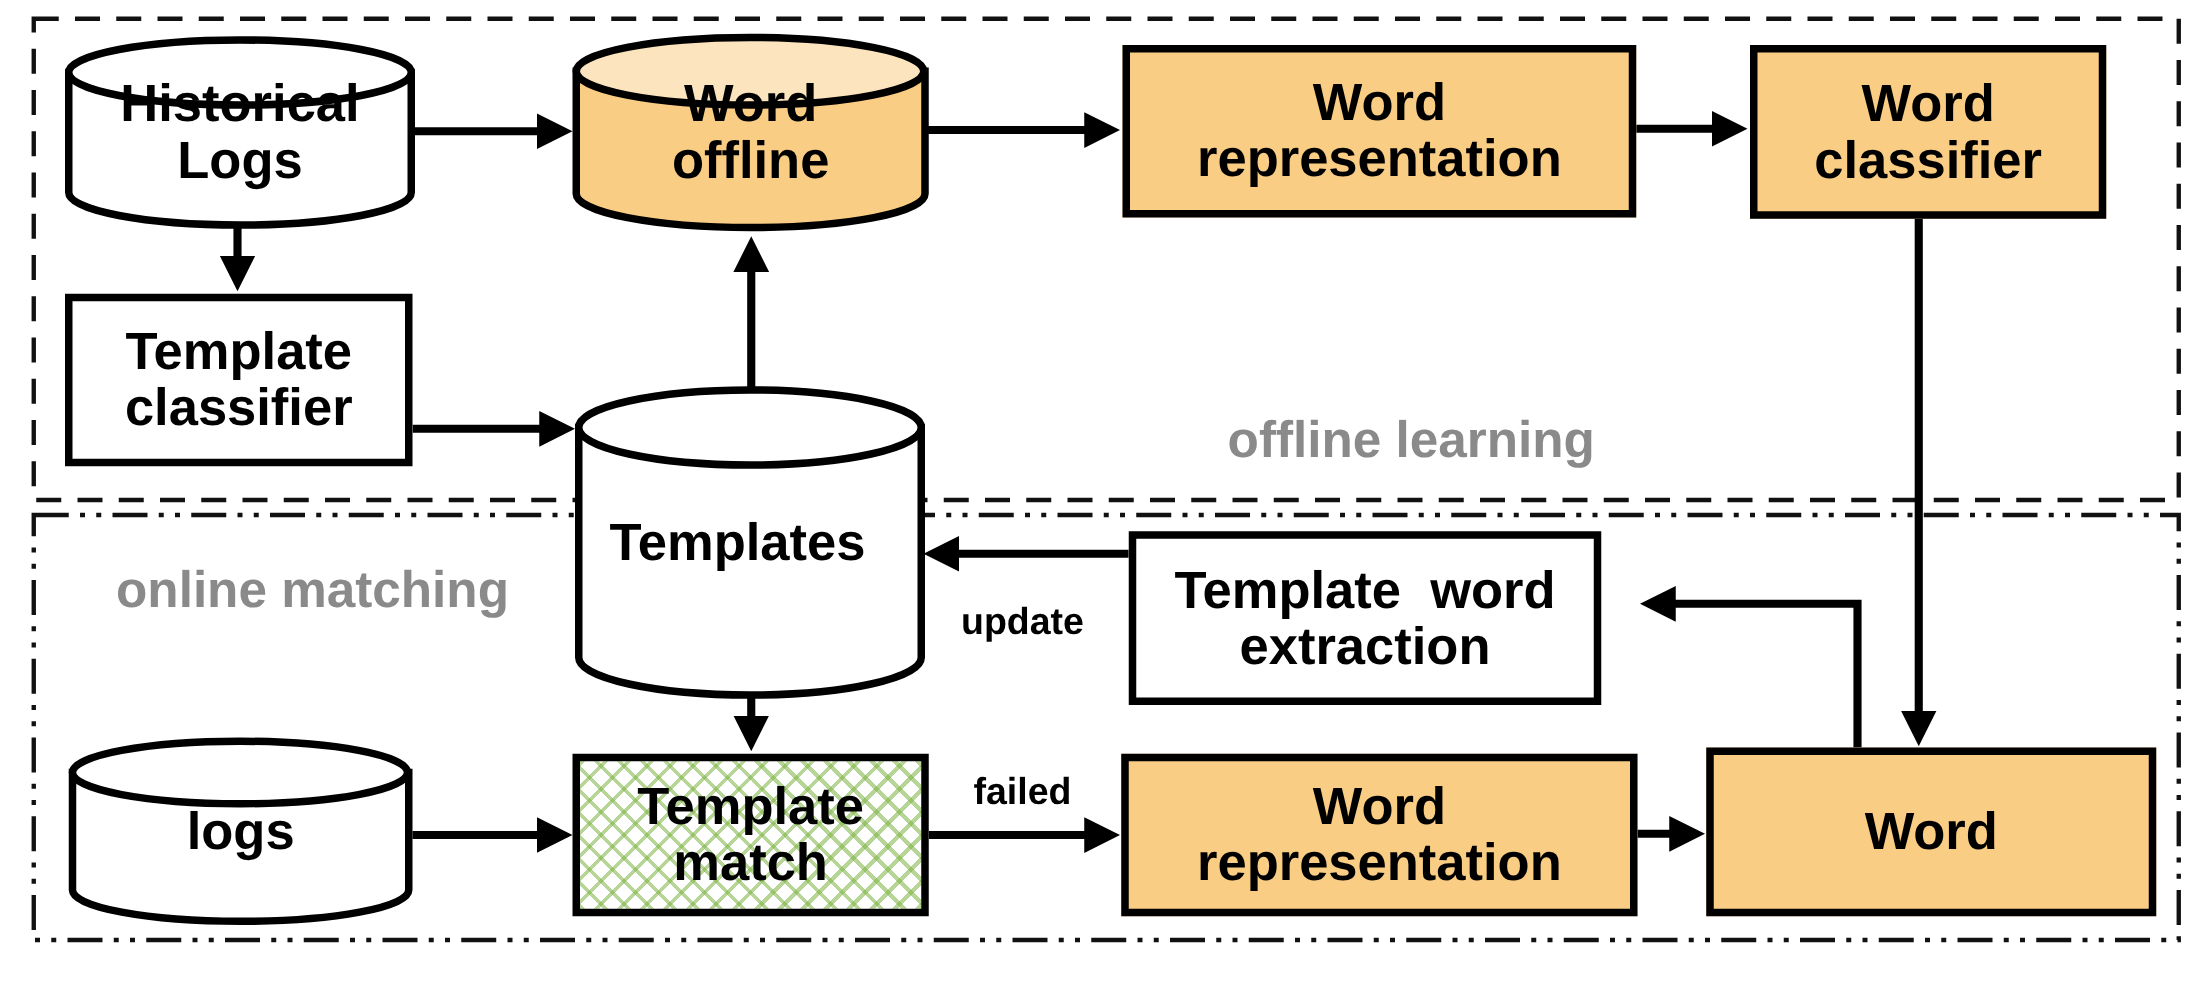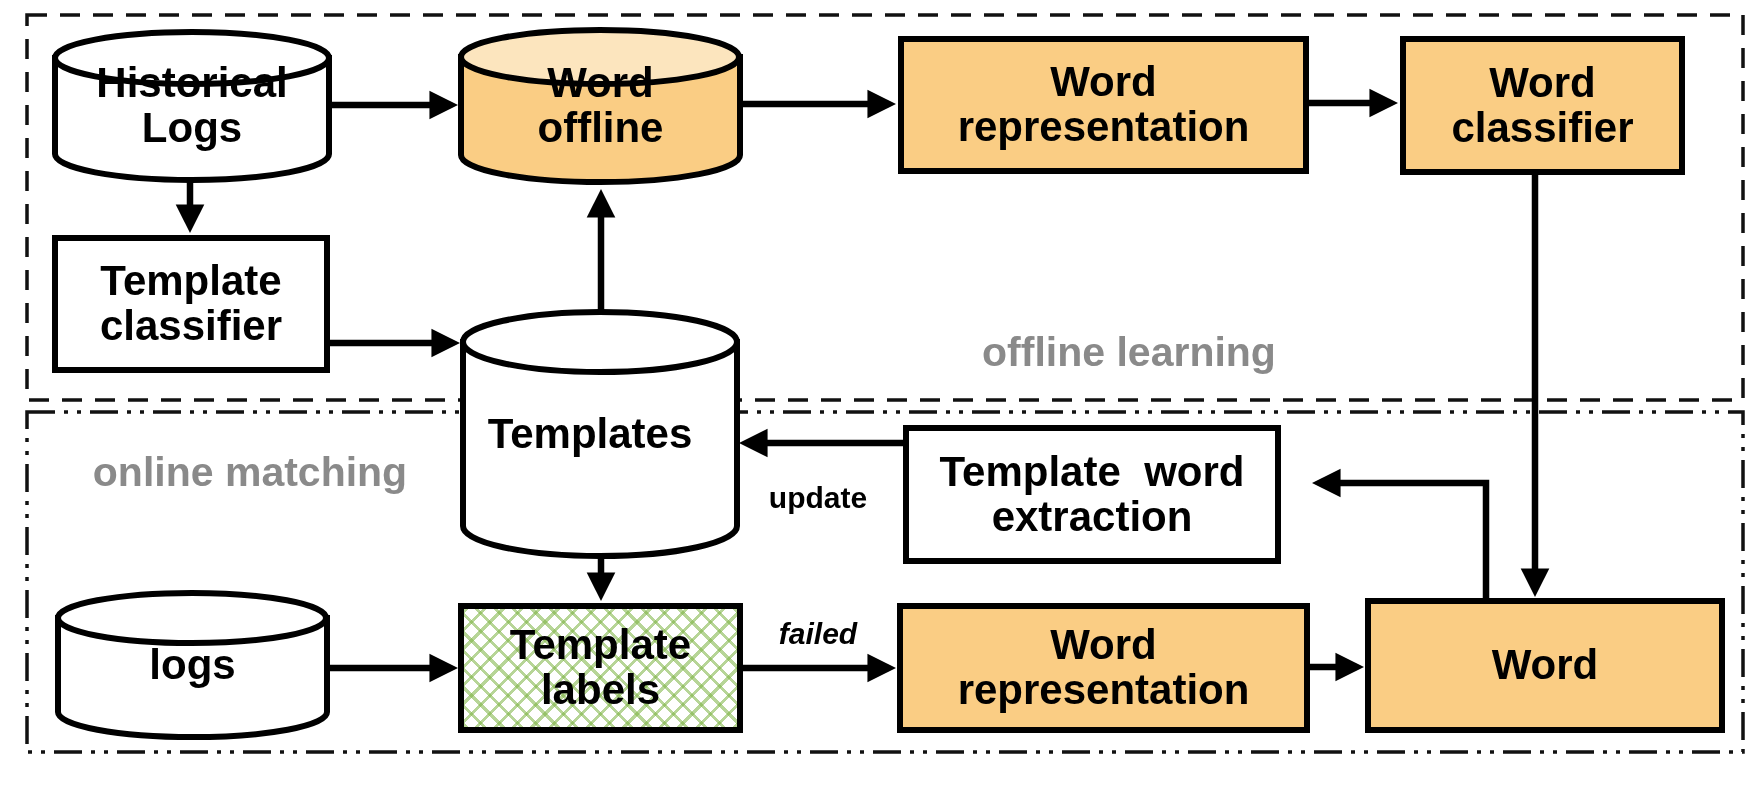--- a/index.html
+++ b/index.html
@@ -109,29 +109,29 @@
   <div class="node box orange" style="left:1400px;top:36px;width:285px;height:139px;">
     <div class="l">Word</div>
     <div class="l">classifier</div>
   </div>
   <div class="node box" style="left:903px;top:425px;width:378px;height:139px;">
     <div class="l">Template  word</div>
     <div class="l">extraction</div>
   </div>
   <div class="node box hatch" style="left:458px;top:603px;width:285px;height:130px;">
     <div class="l">Template</div>
-    <div class="l">labels</div>
+    <div class="l">match</div>
   </div>
   <div class="node box orange" style="left:897px;top:603px;width:413px;height:130px;">
     <div class="l">Word</div>
     <div class="l">representation</div>
   </div>
   <div class="node box orange" style="left:1365px;top:598px;width:360px;height:135px;">
     <div class="l">Word</div>
   </div>
 
   <div class="section-label" style="left:250px;top:472px;">online matching</div>
   <div class="section-label" style="left:1129px;top:352px;">offline learning</div>
 
   <div class="edge-label" style="left:818px;top:498px;">update</div>
-  <div class="edge-label" style="left:818px;top:634px;font-style:italic;">failed</div>
+  <div class="edge-label" style="left:818px;top:634px;">failed</div>
 
 </div>
 
 </body></html>

